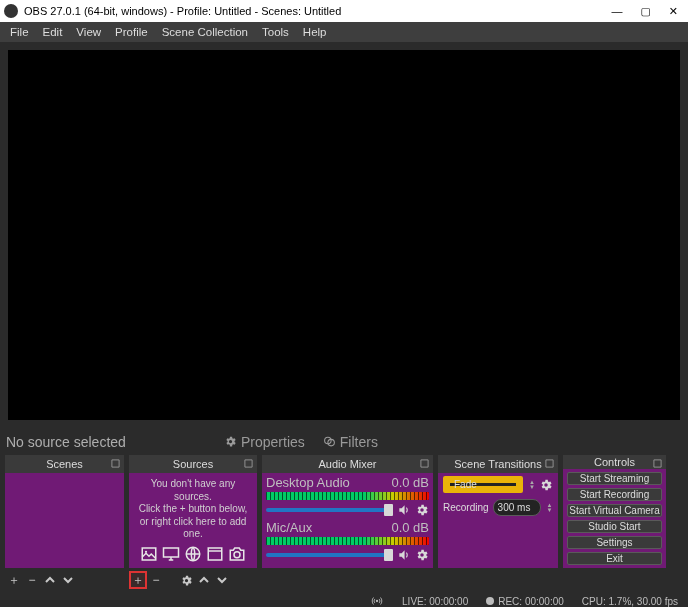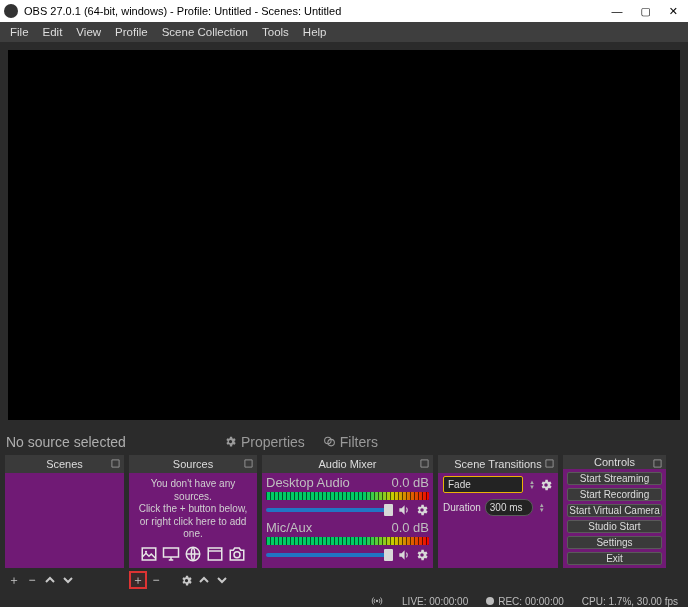--- a/index.html
+++ b/index.html
@@ -33,21 +33,21 @@
 .meter{height:8px;background:#0a0a0a;position:relative;overflow:hidden;border-radius:1px;}
 .meter .grad{position:absolute;inset:0;background:linear-gradient(90deg,#0c6 0%,#0c6 60%,#cc0 78%,#e00 100%);}
 .meter .ticks{position:absolute;inset:0;background:repeating-linear-gradient(90deg,rgba(0,0,0,0.6) 0,rgba(0,0,0,0.6) 1px,transparent 1px,transparent 4px);}
 .slider-row{display:flex;align-items:center;gap:4px;height:16px;}
 .slider{flex:1;height:4px;background:#2174c4;position:relative;border-radius:2px;}
 .slider .knob{position:absolute;right:0;top:-4px;width:9px;height:12px;background:#d8d8d8;border-radius:1px;}
 .spk{width:14px;height:14px;fill:#d8d8d8;}
 .mini-gear{width:14px;height:14px;fill:#d8d8d8;}
 .p-trans{width:120px;}
 .trans-row{display:flex;align-items:center;gap:4px;font-size:10px;padding:3px 5px;}
-.dd{flex:1;height:17px;background:#232323;border:1px solid #eab308;border-radius:2px;display:flex;align-items:center;padding:0 4px;font-size:10px;}
+.dd{flex:1;height:17px;background:#232323;border:7px solid #eab308;border-radius:2px;display:flex;align-items:center;padding:0 4px;font-size:10px;}
 .spinbox{width:48px;height:17px;background:#232323;border:1px solid #5a5a5a;border-radius:8px;display:flex;align-items:center;padding:0 4px;font-size:10px;}
 .spin-arrows{display:flex;flex-direction:column;font-size:6px;line-height:5px;color:#aaa;margin-left:2px;}
 .p-ctrl{width:103px;text-align:center;}
 .ctrl-body{flex:1;display:flex;flex-direction:column;gap:3px;padding:3px 4px;}
 .ctrl-btn{flex:1;background:#3a3a3a;border:1px solid #5a5a5a;border-radius:2px;font-size:10px;display:flex;align-items:center;justify-content:center;cursor:default;}
 .toolbar{height:22px;display:flex;padding:0 5px;align-items:center;gap:5px;margin-top:1px;}
 .tb-group{display:flex;align-items:center;}
 .tb-btn{width:18px;height:18px;display:flex;align-items:center;justify-content:center;color:#c8c8c8;font-size:12px;}
 .tb-hl{border:2px solid #d33;background:rgba(200,40,40,0.1);}
 .statusbar{height:20px;display:flex;align-items:center;font-size:10px;gap:18px;justify-content:flex-end;padding:0 10px;color:#bdbdbd;}
@@ -219,21 +219,21 @@
         </div>
       <span class="spin-arrows">
           <span>▲</span>
           <span>▼</span>
         </span>
       <svg class="mini-gear" viewBox="0 0 24 24">
           <path fill="#d8d8d8" d="M19.4 13a7 7 0 000-2l2.1-1.6-2-3.5-2.5 1a7 7 0 00-1.7-1L15 3h-4l-.4 2.9a7 7 0 00-1.7 1l-2.5-1-2 3.5L6.6 11a7 7 0 000 2l-2.1 1.6 2 3.5 2.5-1a7 7 0 001.7 1L11 21h4l.4-2.9a7 7 0 001.7-1l2.5 1 2-3.5zM12 15a3 3 0 113-3 3 3 0 01-3 3z"></path>
         </svg>
     </div>
     <div class="trans-row">
-      <span>Duration</span>
+      <span>Recording</span>
       <div class="spinbox">
           <span>300 ms</span>
         </div>
       <span class="spin-arrows">
           <span>▲</span>
           <span>▼</span>
         </span>
     </div>
   </div>
 

